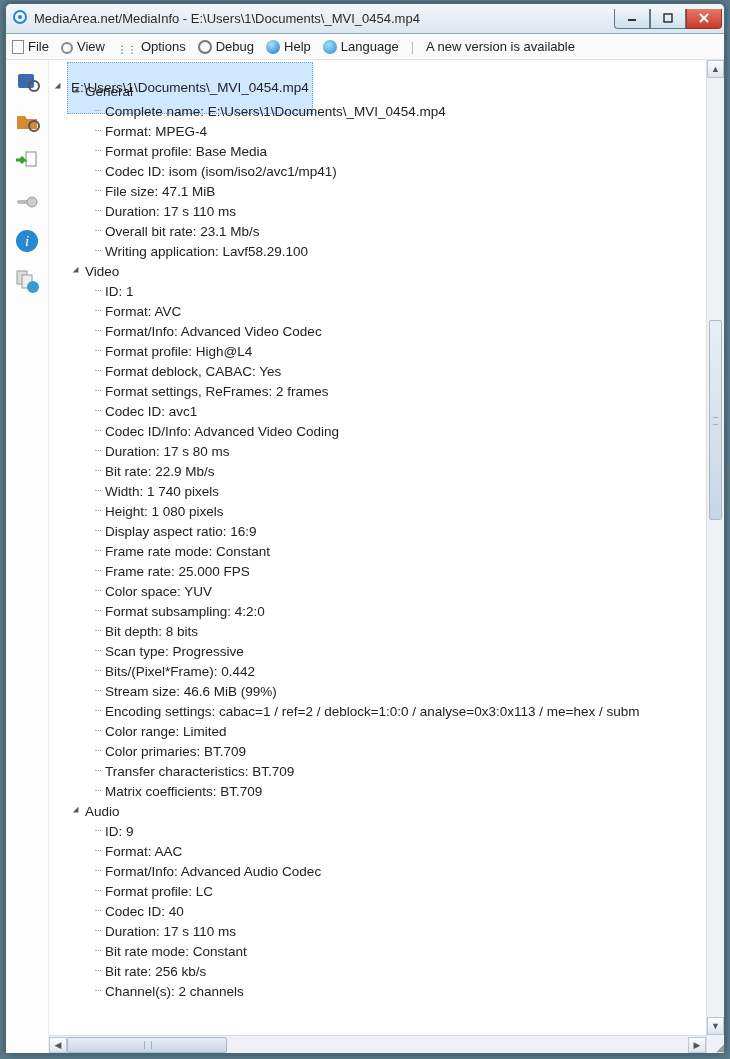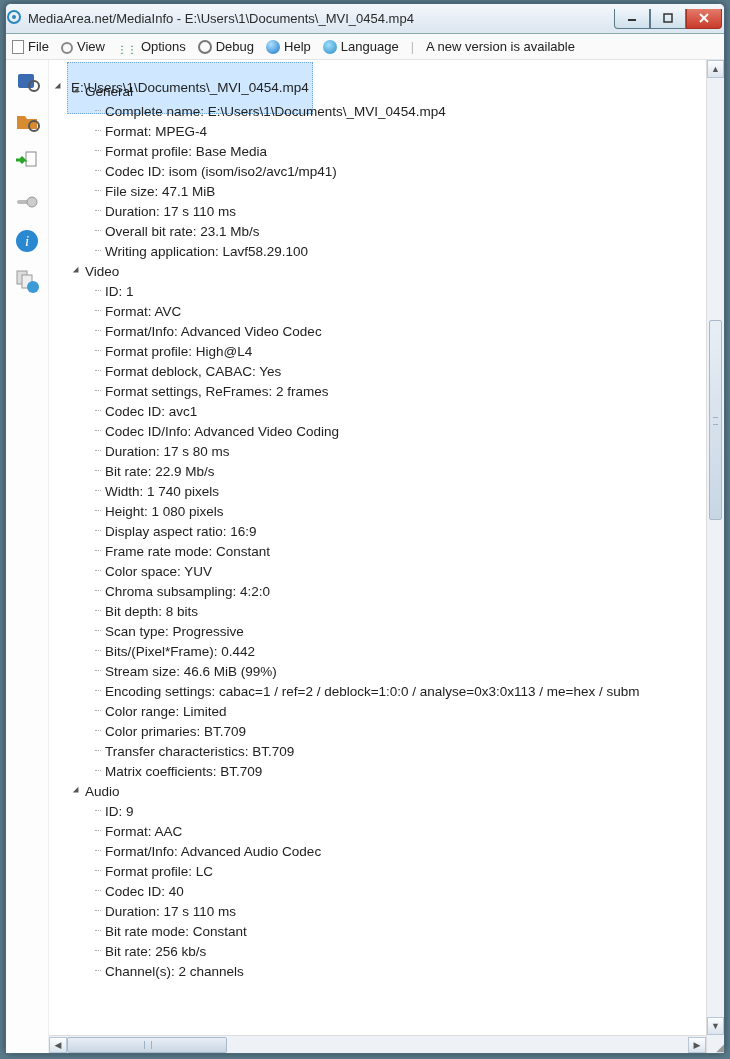--- a/index.html
+++ b/index.html
@@ -23,20 +23,21 @@
     display: flex;
     flex-direction: column;
   }
   .titlebar {
     height: 30px;
     background: linear-gradient(#f3f7fb,#dbe6f0);
     border-bottom: 1px solid #8aa;
     border-radius: 5px 5px 0 0;
     display: flex;
     align-items: center;
+    padding-left: 6px;
   }
   .titlebar .app-icon { width:16px; display:inline-block; }
   .titlebar .title { flex:1; color:#2b2b2b; padding-left:6px; font-size:13px; white-space:nowrap; overflow:hidden; }
   .winbtns { display:flex; margin-right:2px; }
   .winbtn {
     width:36px; height:20px; margin-top:0;
     border:1px solid #5a7a8a; border-top:none;
     display:flex; align-items:center; justify-content:center;
     font-family: Arial, sans-serif;
     font-size:12px; color:#333;
@@ -259,22 +260,23 @@
             <div class="row indent3 dotsline">Format deblock, CABAC: Yes</div>
             <div class="row indent3 dotsline">Format settings, ReFrames: 2 frames</div>
             <div class="row indent3 dotsline">Codec ID: avc1</div>
             <div class="row indent3 dotsline">Codec ID/Info: Advanced Video Coding</div>
             <div class="row indent3 dotsline">Duration: 17 s 80 ms</div>
             <div class="row indent3 dotsline">Bit rate: 22.9 Mb/s</div>
             <div class="row indent3 dotsline">Width: 1 740 pixels</div>
             <div class="row indent3 dotsline">Height: 1 080 pixels</div>
             <div class="row indent3 dotsline">Display aspect ratio: 16:9</div>
             <div class="row indent3 dotsline">Frame rate mode: Constant</div>
+            <div class="row indent3 dotsline">Frame rate: 25.000 FPS</div>
             <div class="row indent3 dotsline">Color space: YUV</div>
-            <div class="row indent3 dotsline">Chroma subsampling: 4:2:0</div>
+            <div class="row indent3 dotsline">Format subsampling: 4:2:0</div>
             <div class="row indent3 dotsline">Bit depth: 8 bits</div>
             <div class="row indent3 dotsline">Scan type: Progressive</div>
             <div class="row indent3 dotsline">Bits/(Pixel*Frame): 0.442</div>
             <div class="row indent3 dotsline">Stream size: 46.6 MiB (99%)</div>
             <div class="row indent3 dotsline">Encoding settings: cabac=1 / ref=2 / deblock=1:0:0 / analyse=0x3:0x113 / me=hex / subm</div>
             <div class="row indent3 dotsline">Color range: Limited</div>
             <div class="row indent3 dotsline">Color primaries: BT.709</div>
             <div class="row indent3 dotsline">Transfer characteristics: BT.709</div>
             <div class="row indent3 dotsline">Matrix coefficients: BT.709</div>
             <div class="row indent2 arrow">Audio</div>

